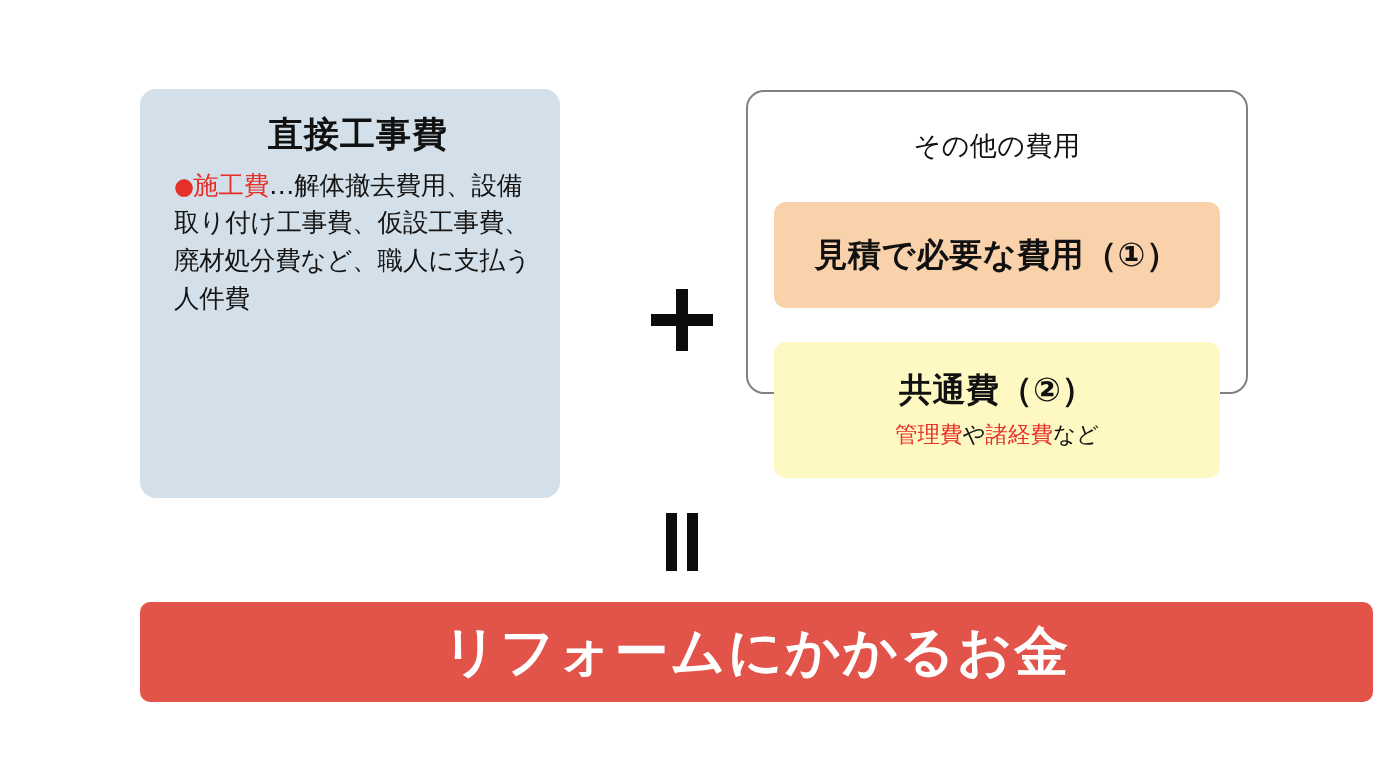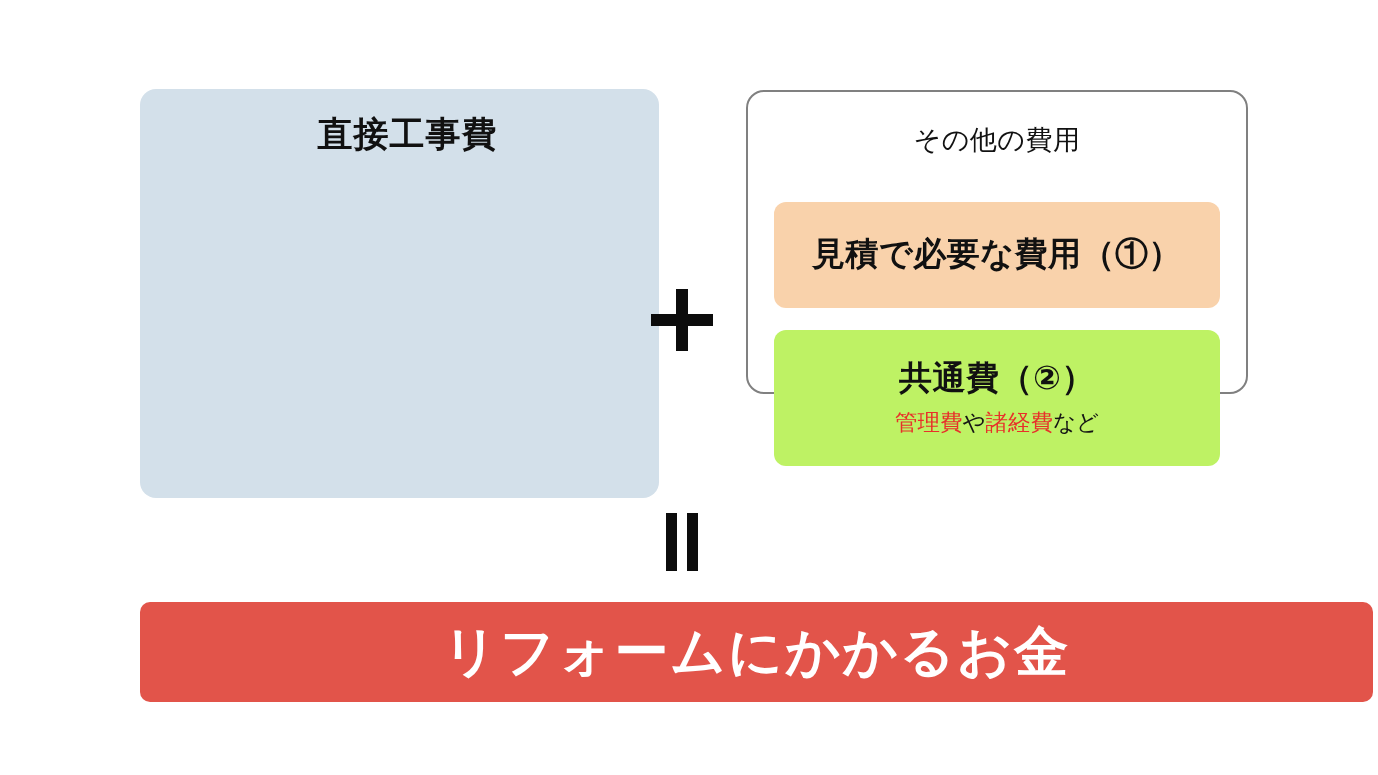--- a/index.html
+++ b/index.html
@@ -17,21 +17,21 @@
     position: relative;
     width: 1378px;
     height: 775px;
   }
 
   
   #direct-cost-panel {
     position: absolute;
     left: 140px;
     top: 89px;
-    width: 519px;
+    width: 420px;
     height: 409px;
     background: #d3e0ea;
     border-radius: 16px;
     box-sizing: border-box;
     padding: 18px 18px 0 34px;
   }
   #direct-cost-title {
     text-align: center;
     font-size: 35px;
     font-weight: bold;
@@ -109,21 +109,21 @@
   #other-cost-panel {
     position: absolute;
     left: 746px;
     top: 90px;
     width: 502px;
     height: 304px;
     background: #ffffff;
     border: 2px solid #808080;
     border-radius: 18px;
     box-sizing: border-box;
-    padding: 0;
+    padding: 6px;
   }
   #other-cost-title {
     text-align: center;
     font-size: 27px;
     font-weight: normal;
     color: #111111;
     margin-top: 30px;
     letter-spacing: 0.5px;
   }
   .cost-card {
@@ -134,26 +134,25 @@
     box-sizing: border-box;
     display: flex;
     flex-direction: column;
     align-items: center;
     justify-content: center;
   }
   #estimate-cost-card {
     top: 110px;
     height: 106px;
     background: #f9d2ab;
-    font-family: Liberation Serif, serif;
   }
   #common-cost-card {
-    top: 238px;
+    top: 250px;
     height: 136px;
-    background: #bef264;
+    background: #fef9c3;
   }
   .cost-card-label {
     font-size: 33px;
     font-weight: bold;
     color: #111111;
     letter-spacing: 0.5px;
     line-height: 1.2;
   }
   .cost-card-sub {
     font-size: 22.5px;
@@ -183,20 +182,21 @@
   }
 </style>
 </head>
 <body>
 
 <div id="canvas">
 
   <div id="direct-cost-panel">
     <div id="direct-cost-title">直接工事費</div>
     <div id="direct-cost-body">
+      <p class="para"><span class="bullet-dot">●</span><span class="red-term">施工費</span><span>…</span><span>解体撤去費用、設備取り付け工事費、仮設工事費、廃材処分費など、職人に支払う人件費</span></p>
     </div>
   </div>
 
   <div id="plus-operator">
     <div class="bar-h"></div>
     <div class="bar-v"></div>
   </div>
 
   <div id="other-cost-panel">
     <div id="other-cost-title">その他の費用</div>

